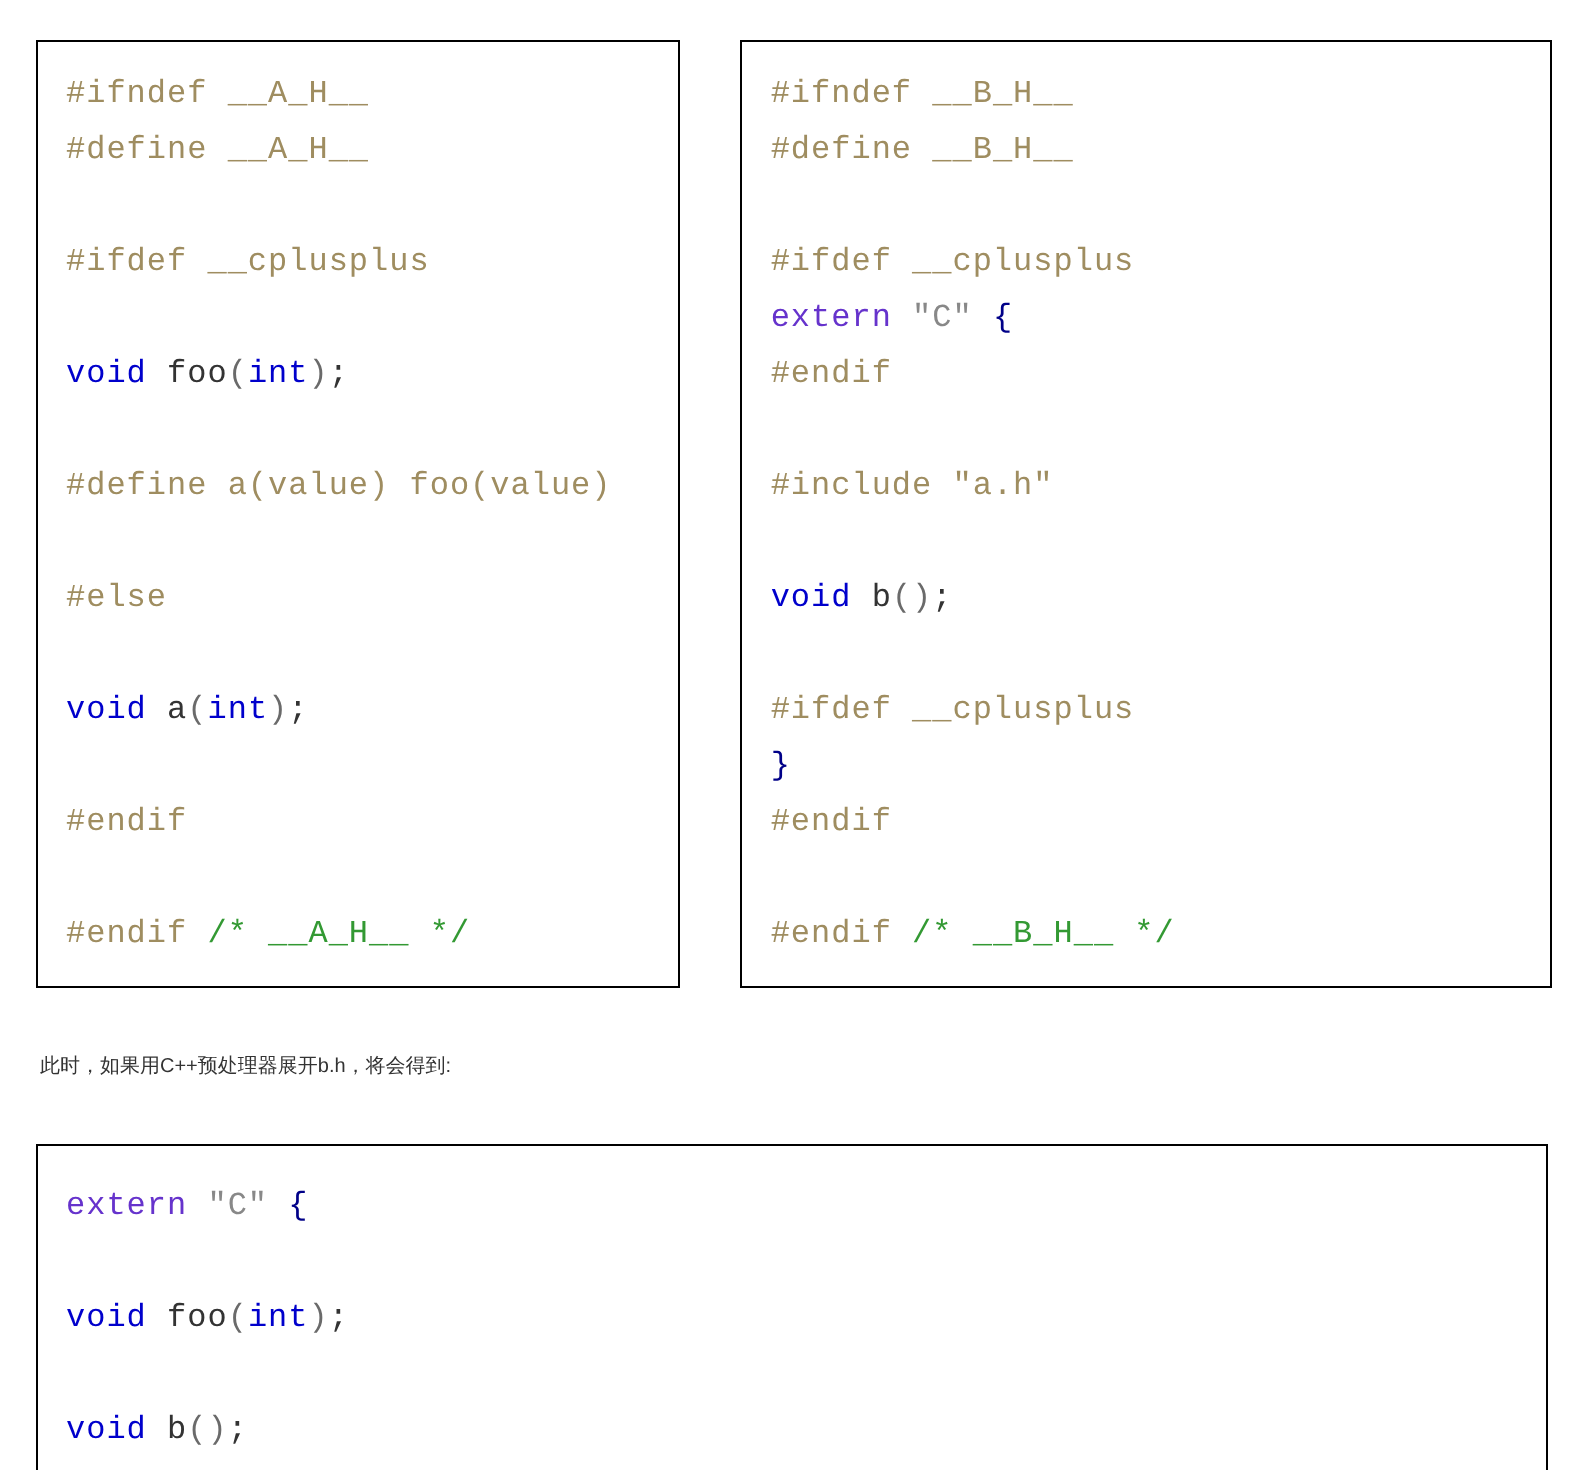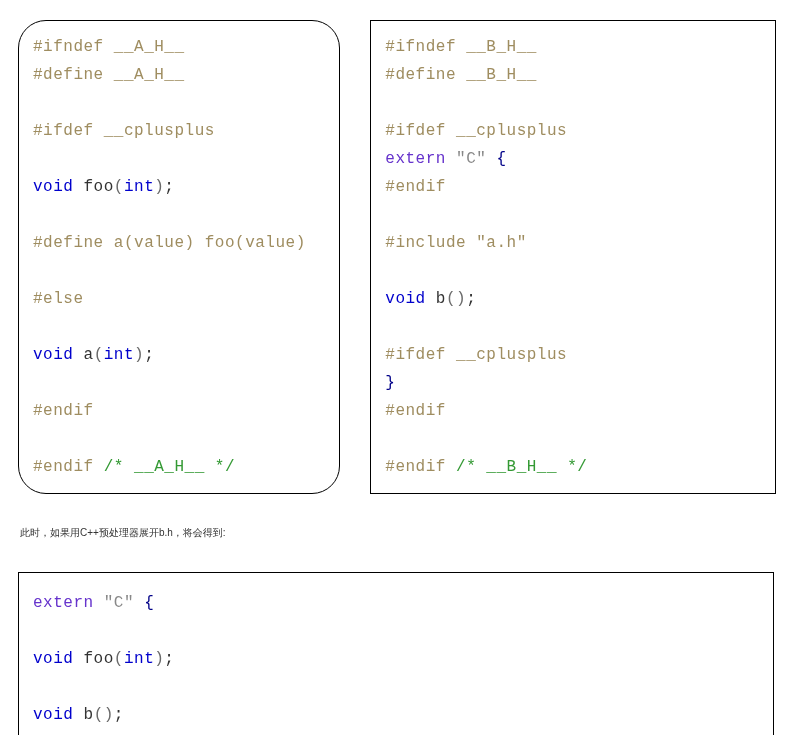--- a/index.html
+++ b/index.html
@@ -21,21 +21,20 @@
     }
     .code-block {
       border: 1px solid #000;
       padding: 12px 14px;
       line-height: 1.75;
       white-space: pre;
       letter-spacing: 0.5px;
     }
     .code-block-left {
       width: 342px;
-      border-radius: 28px;
     }
     .code-block-right {
       width: 431px;
     }
     .code-block-full {
       width: 756px;
       padding: 16px 14px;
     }
     .explain {
       font-family: -apple-system, BlinkMacSystemFont, "Segoe UI", Arial, sans-serif;

